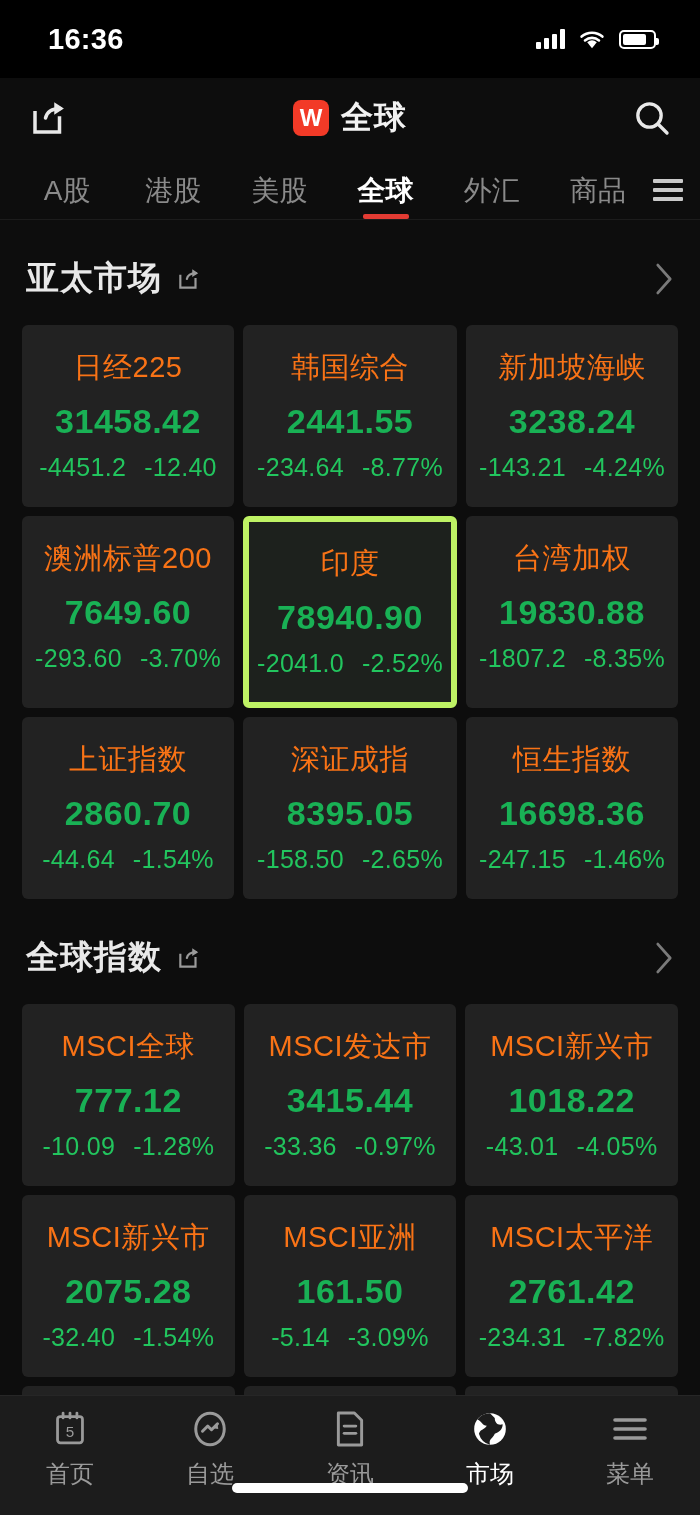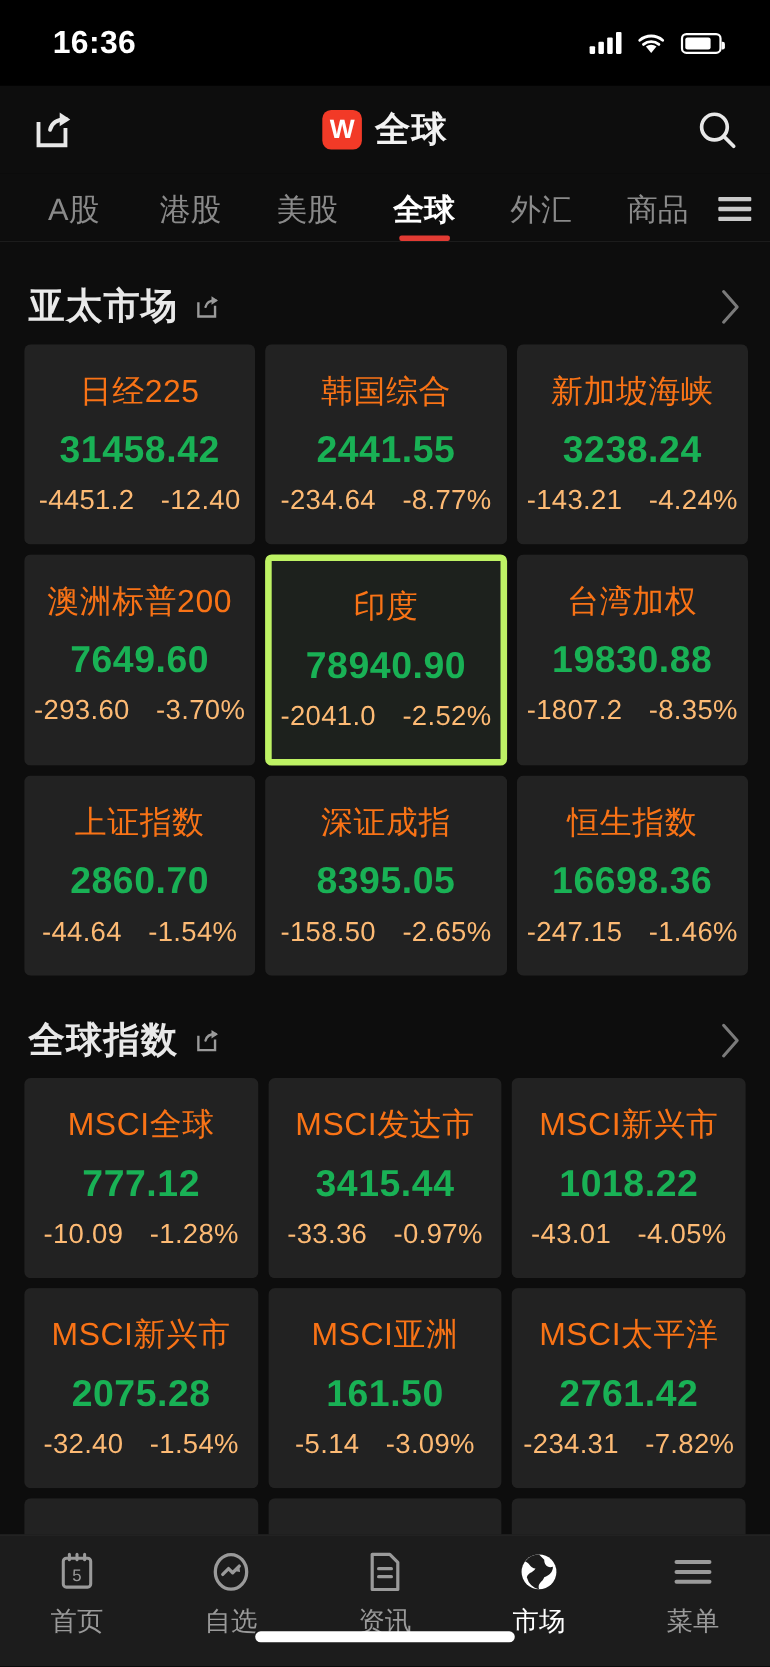--- a/index.html
+++ b/index.html
@@ -45,33 +45,33 @@
   .tab-menu { width:46px; display:flex; flex-direction:column; justify-content:center;
               gap:5px; padding-bottom:18px; margin-left:2px; }
   .tab-menu span { display:block; height:4px; background:#c9c9c9; border-radius:1px; }
   .tab-menu span:nth-child(1){ width:30px; }
   .tab-menu span:nth-child(2){ width:30px; }
   .tab-menu span:nth-child(3){ width:30px; }
 
   
   .content { flex:1; overflow:hidden; background:#0d0d0d; position:relative; }
 
-  .section-head { display:flex; align-items:center; padding:36px 26px 12px 26px; }
+  .section-head { display:flex; align-items:center; padding:36px 26px 24px 26px; }
   .section-title { color:#e9e9e9; font-size:33px; font-weight:700; letter-spacing:1px; }
   .share-ico { margin-left:14px; }
   .section-spacer { flex:1; }
 
   .grid { display:grid; grid-template-columns:repeat(3,1fr); gap:9px; padding:0 22px; }
   .card { background:#222222; border-radius:6px; padding:22px 8px 24px; text-align:center;
           border:1px solid transparent; }
   .card.selected { border:6px solid #bef264; background:#1d211d; }
   .card-name { color:#f97316; font-size:29px; margin-bottom:14px; white-space:nowrap;
                overflow:hidden; letter-spacing:.5px; }
   .card-price { color:#19b155; font-size:34px; font-weight:600; margin-bottom:12px; letter-spacing:.5px; }
-  .card-delta { display:flex; justify-content:center; gap:24px; color:#fdba74; font-size:25px; letter-spacing:.3px; }
+  .card-delta { display:flex; justify-content:center; gap:18px; color:#22c55e; font-size:25px; letter-spacing:.3px; }
 
   .grid.cut { margin-top:9px; }
   .grid.cut .card { padding-bottom:60px; }
 
   
   .bottombar { height:120px; flex:0 0 120px; background:#1c1c1c; display:flex;
                align-items:flex-start; padding-top:12px; border-top:1px solid #262626; }
   .tabitem { flex:1; display:flex; flex-direction:column; align-items:center; gap:8px;
              color:#9a9a9a; font-size:24px; }
   .tabitem.active { color:#ffffff; }

